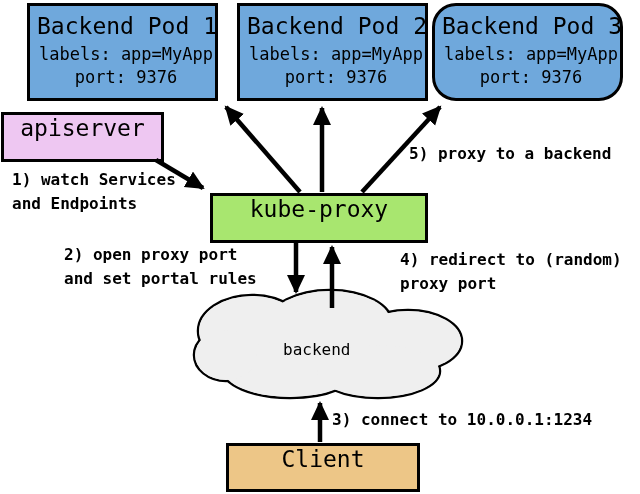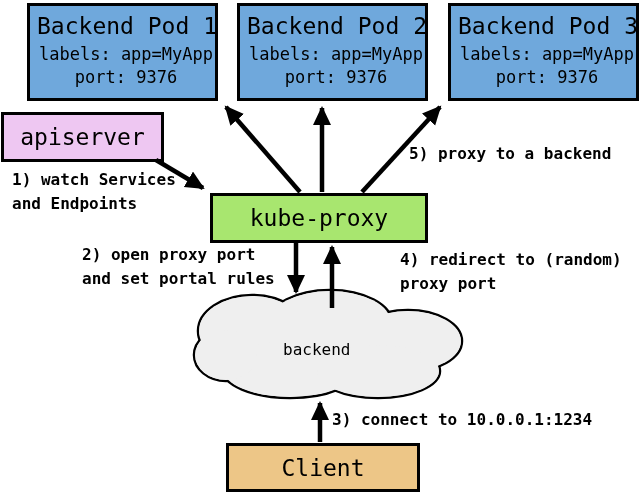--- a/index.html
+++ b/index.html
@@ -29,36 +29,36 @@
   }
   .pod-title{
     font-size:23px;line-height:30px;white-space:nowrap;
   }
   .pod-line{
     font-size:17px;line-height:23px;white-space:nowrap;
   }
   .pod-lines{margin-top:2px;text-align:center;}
   #pod1{left:27px;}
   #pod2{left:237px;}
-  #pod3{left:448px;}
+  #pod3{left:432px;border-radius:24px;}
   .label-box{
-    display:flex;align-items:center;justify-content:center;
+    display:flex;align-items:flex-start;justify-content:center;
     font-size:23px;white-space:nowrap;
   }
   #apiserver{left:1px;top:112px;width:163px;height:50px;background:#EEC7F2;}
   #kubeproxy{left:210px;top:193px;width:218px;height:50px;background:#A8E66F;}
   #client{left:226px;top:443px;width:194px;height:49px;background:#EDC687;}
   .step{
     position:absolute;
     font-size:16px;font-weight:bold;line-height:24px;
     white-space:pre-line;
     z-index:3;
   }
   #step1{left:12px;top:168px;}
-  #step2{left:82px;top:243px;}
+  #step2{left:64px;top:243px;}
   #step3{left:332px;top:408px;}
   #step4{left:372px;top:248px;margin-left:28px;}
   #step5{left:409px;top:142px;}
   #iptables-label{
     position:absolute;left:283px;top:341px;
     font-size:16px;line-height:18px;white-space:nowrap;
     z-index:3;
   }
   .arrow{stroke:#000;stroke-width:4.5;}
   .cloud-stroke{stroke:#000;stroke-width:2.5;}

